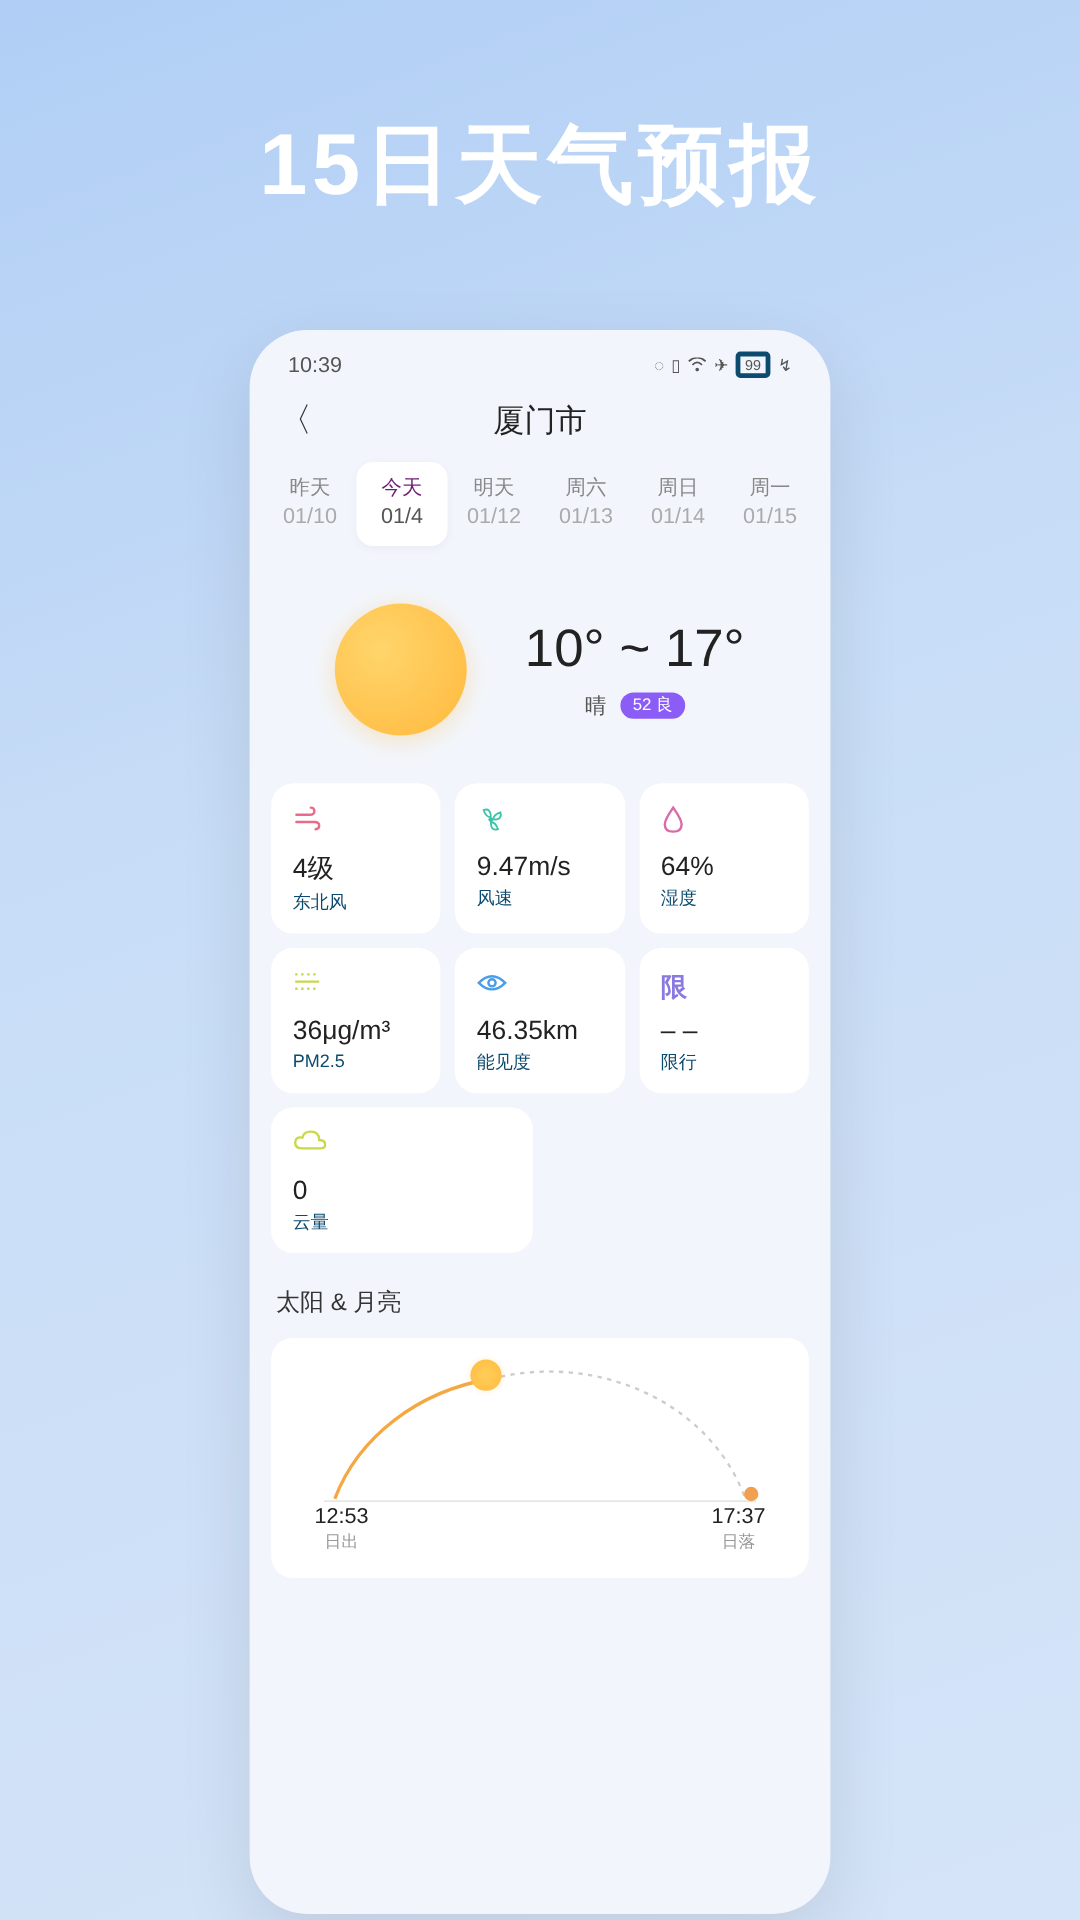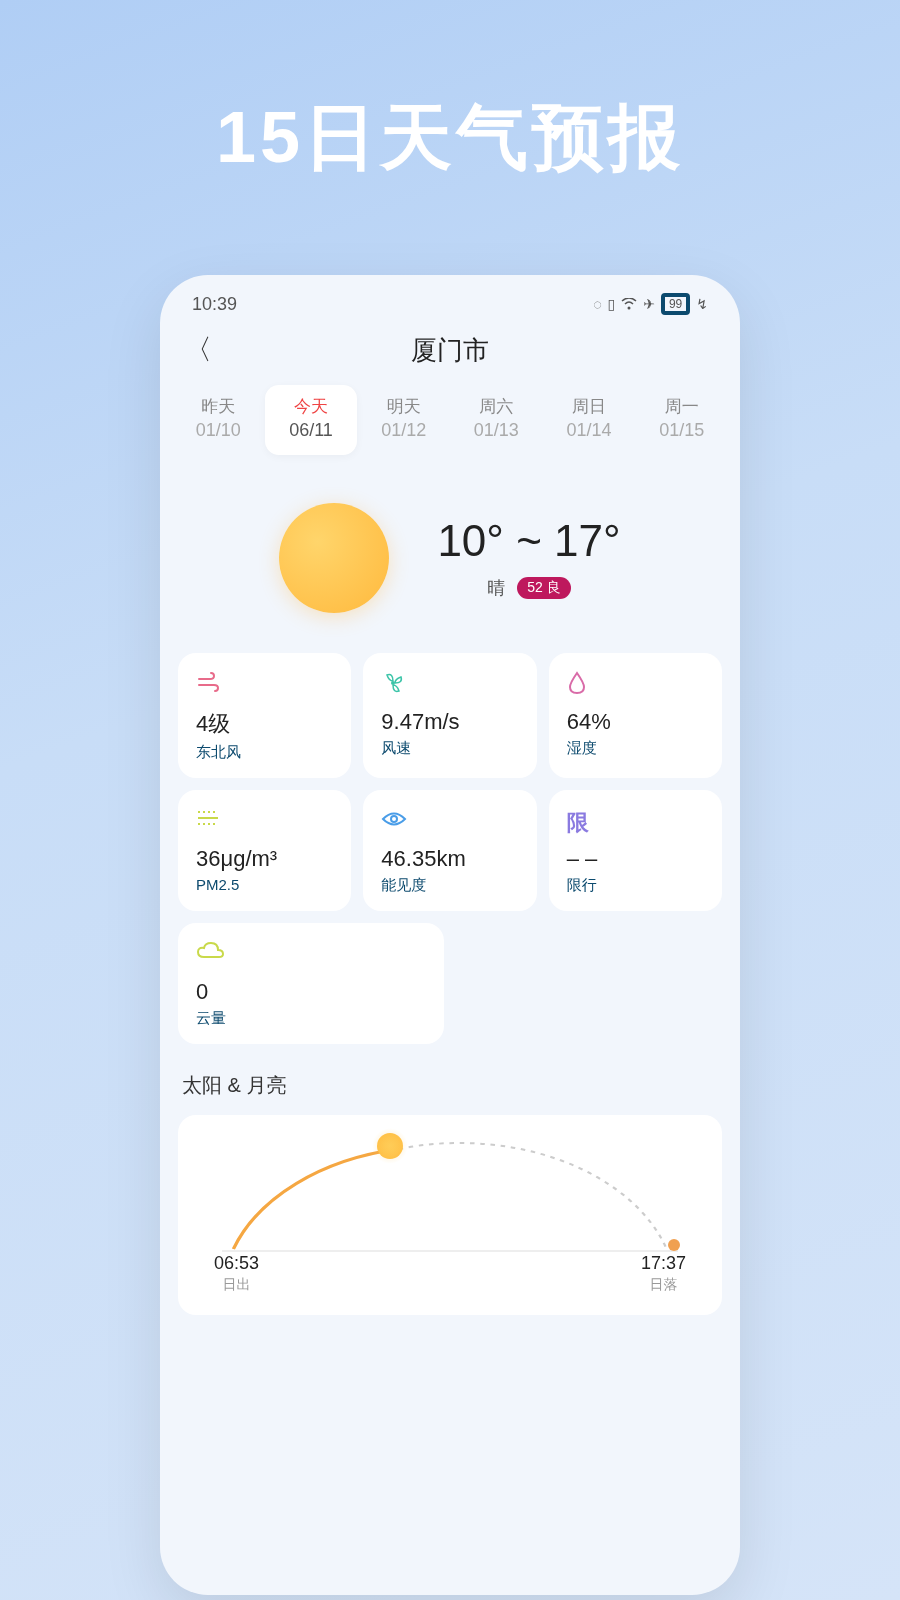--- a/index.html
+++ b/index.html
@@ -17,21 +17,21 @@
   font-size: 72px;
   font-weight: 600;
   margin-top: 90px;
   letter-spacing: 4px;
 }
 .phone-frame {
   position: absolute;
   left: 50%;
   transform: translateX(-50%);
   top: 275px;
-  width: 580px;
+  width: 484px;
   height: 1320px;
   background: #f2f6fc;
   border-radius: 48px;
   box-shadow: 0 20px 60px rgba(0,0,0,0.1);
   overflow: hidden;
   padding: 0;
 }
 .status-bar {
   display: flex;
   justify-content: space-between;
@@ -73,21 +73,21 @@
   text-align: center;
   padding: 10px 4px 14px;
   border-radius: 14px;
 }
 .date-tab.active {
   background: #fff;
   box-shadow: 0 2px 8px rgba(0,0,0,0.04);
 }
 .date-tab .day { font-size: 17px; color: #888; }
 .date-tab .date { font-size: 18px; color: #aaa; margin-top: 2px; }
-.date-tab.active .day { color: #ef4444; font-weight: 500; }
+.date-tab.active .day { color: #701a75; font-weight: 500; }
 .date-tab.active .date { color: #555; }
 .hero-weather {
   display: flex;
   align-items: center;
   justify-content: center;
   gap: 48px;
   padding: 48px 20px 40px;
 }
 .sun-icon {
   width: 110px;
@@ -104,21 +104,21 @@
 }
 .temp-sub {
   display: flex;
   align-items: center;
   gap: 12px;
   margin-top: 10px;
   justify-content: center;
 }
 .cond-text { font-size: 18px; color: #555; }
 .aqi-badge {
-  background: #be185d;
+  background: #8b5cf6;
   color: #fff;
   font-size: 14px;
   padding: 2px 10px;
   border-radius: 12px;
 }
 .metrics-grid {
   display: grid;
   grid-template-columns: repeat(3, 1fr);
   gap: 12px;
   padding: 0 18px;
@@ -231,21 +231,21 @@
     <span class="city-title">厦门市</span>
   </div>
 
   <div class="date-tabs">
     <div class="date-tab">
       <div class="day">昨天</div>
       <div class="date">01/10</div>
     </div>
     <div class="date-tab active">
       <div class="day">今天</div>
-      <div class="date">06/11</div>
+      <div class="date">01/4</div>
     </div>
     <div class="date-tab">
       <div class="day">明天</div>
       <div class="date">01/12</div>
     </div>
     <div class="date-tab">
       <div class="day">周六</div>
       <div class="date">01/13</div>
     </div>
     <div class="date-tab">
@@ -345,21 +345,21 @@
       <svg class="arc-svg" viewBox="0 0 400 120" preserveAspectRatio="none">
         <path d="M 10 110 A 190 150 0 0 1 155 10" stroke="#f5a742" stroke-width="3" fill="none"></path>
         <path d="M 155 10 A 190 150 0 0 1 390 110" stroke="#ccc" stroke-width="2" stroke-dasharray="4 5" fill="none"></path>
         <line x1="0" y1="112" x2="400" y2="112" stroke="#ddd" stroke-width="1"></line>
       </svg>
       <div class="arc-sun-marker"></div>
       <div class="arc-end-dot"></div>
     </div>
     <div class="sun-times">
       <div class="sun-time-block">
-        <div class="sun-time-val">06:53</div>
+        <div class="sun-time-val">12:53</div>
         <div class="sun-time-lbl">日出</div>
       </div>
       <div class="sun-time-block">
         <div class="sun-time-val">17:37</div>
         <div class="sun-time-lbl">日落</div>
       </div>
     </div>
   </div>
 
 </div>

